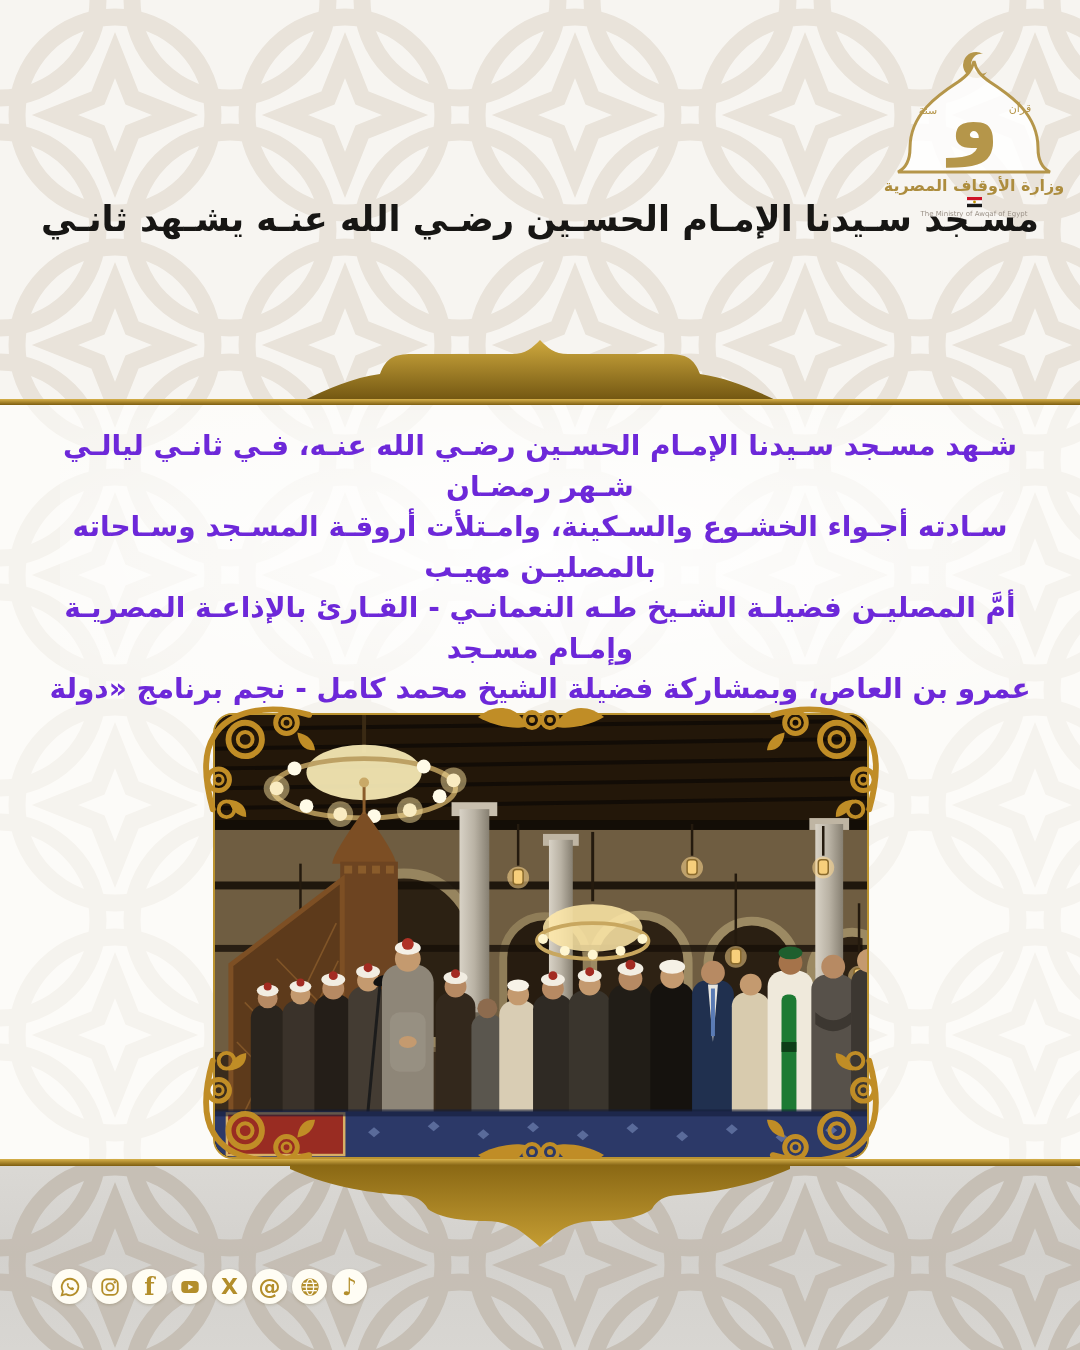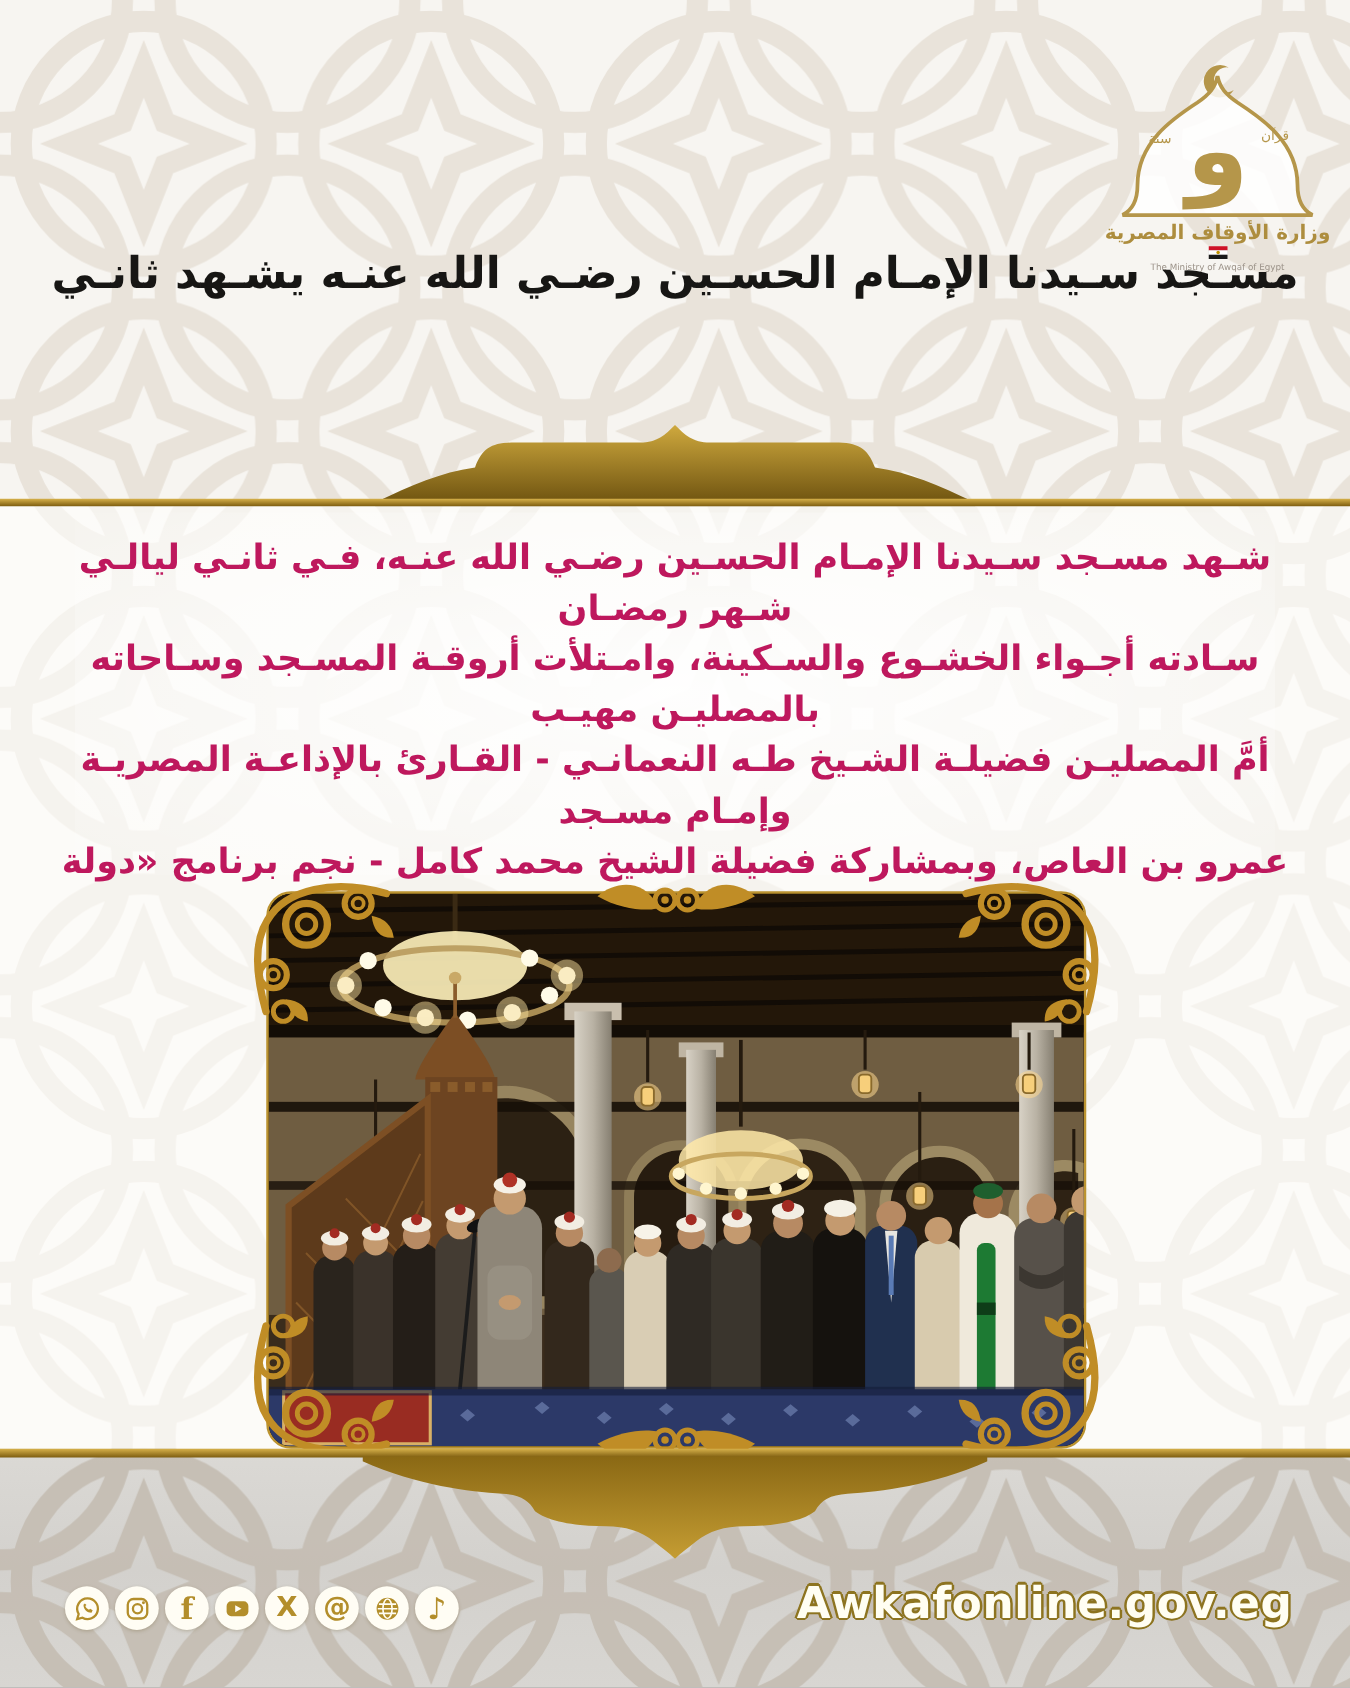--- a/index.html
+++ b/index.html
@@ -19,21 +19,21 @@
             line-height:51px;letter-spacing:0;}
 
   
   .divider-dome{position:absolute;left:50%;transform:translateX(-50%);top:338px;width:480px;height:67px;}
   .gold-line{position:absolute;left:0;width:1080px;background:linear-gradient(#d7b14a,#7d5d10);}
   .gold-line.top{top:399px;height:6px;}
   .gold-line.bottom{top:1159px;height:7px;}
 
   
   .body-text{position:absolute;left:22px;right:22px;top:426px;direction:rtl;
-             text-align:center;color:#be185d;font-weight:bold;font-size:28px;
+             text-align:center;color:#6d28d9;font-weight:bold;font-size:28px;
              line-height:40.5px;}
 
   
   .photo-wrap{position:absolute;left:213px;top:713px;width:656px;height:446px;}
   .photo{position:absolute;inset:0;border:2px solid #bb9330;border-radius:20px;
          overflow:hidden;background:#201606;}
   .photo svg{width:100%;height:100%;}
   .flourish{position:absolute;width:118px;height:126px;pointer-events:none;}
   .fl-tl{left:-14px;top:-12px;}
   .fl-tr{right:-14px;top:-12px;transform:scaleX(-1);}
@@ -489,15 +489,14 @@
           <ellipse cx="12" cy="12" rx="4" ry="8.5"></ellipse>
           <line x1="3.5" y1="12" x2="20.5" y2="12"></line>
           <line x1="4.5" y1="8" x2="19.5" y2="8"></line>
           <line x1="4.5" y1="16" x2="19.5" y2="16"></line>
         </g>
       </svg>
     </span>
     <span class="sicon" style="font-size:24px;">♪</span>
   </div>
 
-  <div class="url">Awkafonline.gov.eg</div>
 
 </div>
 
 </body></html>

